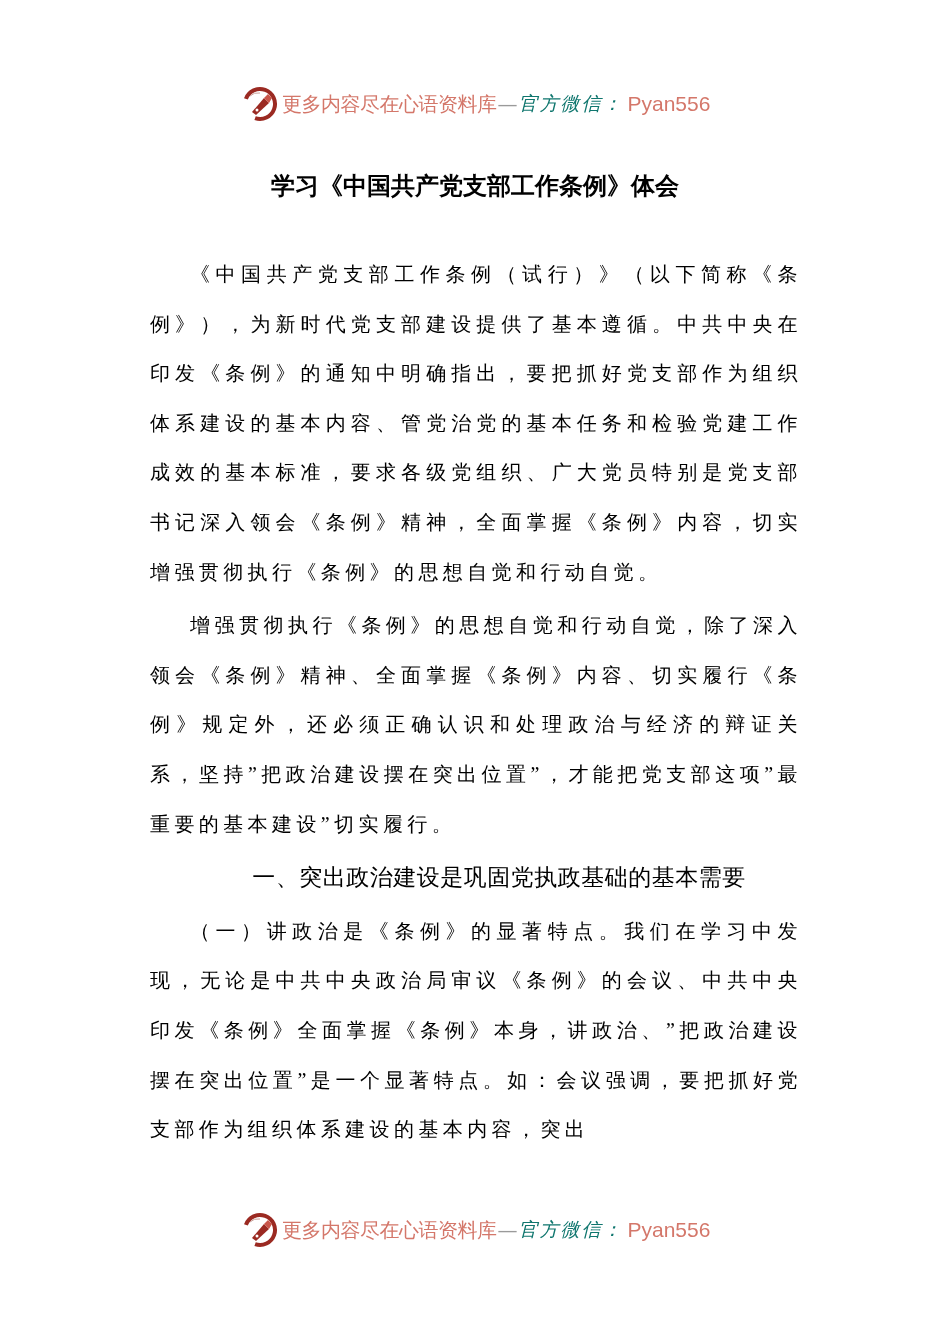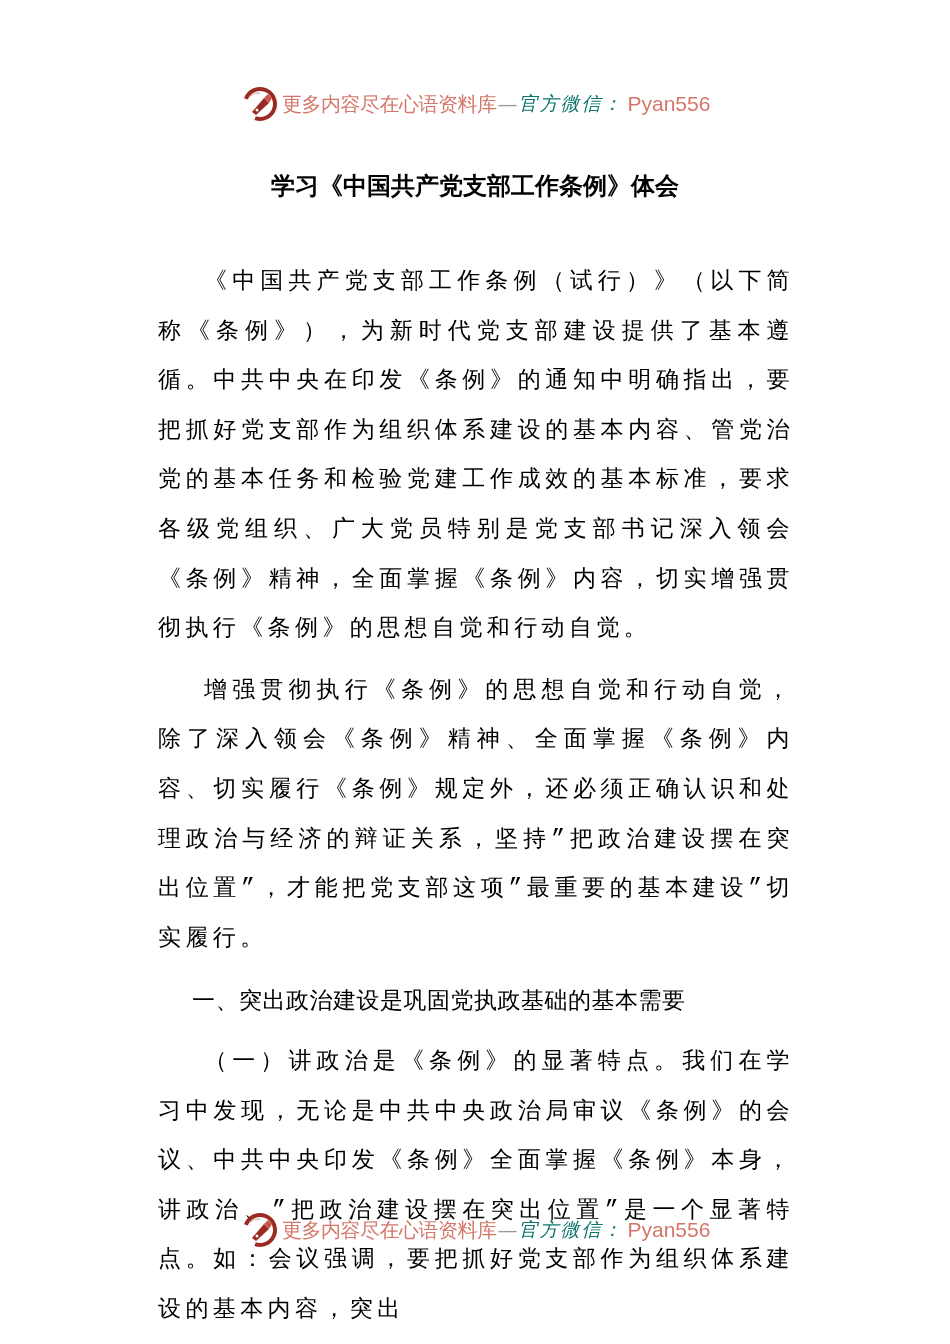--- a/index.html
+++ b/index.html
@@ -67,36 +67,37 @@
       letter-spacing: 0px;
       margin: 0;
     }
     .body-text {
       position: absolute;
       top: 246px;
       left: 146px;
       width: 660px;
     }
     .para {
-      margin: 12px;
-      font-size: 23px;
+      margin: 4px;
+      font-size: 20px;
       line-height: 49.6px;
       letter-spacing: 4.4px;
       text-align: justify;
       text-indent: 2em;
-      font-family: Liberation Mono, monospace;
+      font-family: Liberation Serif, serif;
     }
     .heading-1 {
       margin: 0;
       font-family: "DejaVu Sans", sans-serif;
       font-size: 23px;
       line-height: 49.6px;
       text-indent: 2em;
       font-weight: normal;
       letter-spacing: 0.5px;
+      text-align: center;
     }
   </style>
 </head>
 <body>
 
 <div class="watermark top">
   <svg class="wm-logo" viewBox="0 0 36 36">
     <circle cx="18" cy="18" r="15" fill="none" stroke="#9b2a22" stroke-width="4" stroke-dasharray="70 25" transform="rotate(200 18 18)"></circle>
     <path d="M10 26 L22 12 L27 17 L14 29 Z" fill="#9b2a22"></path>
     <path d="M22 12 L26 8 L30 12 L27 17 Z" fill="#c9564a"></path>

